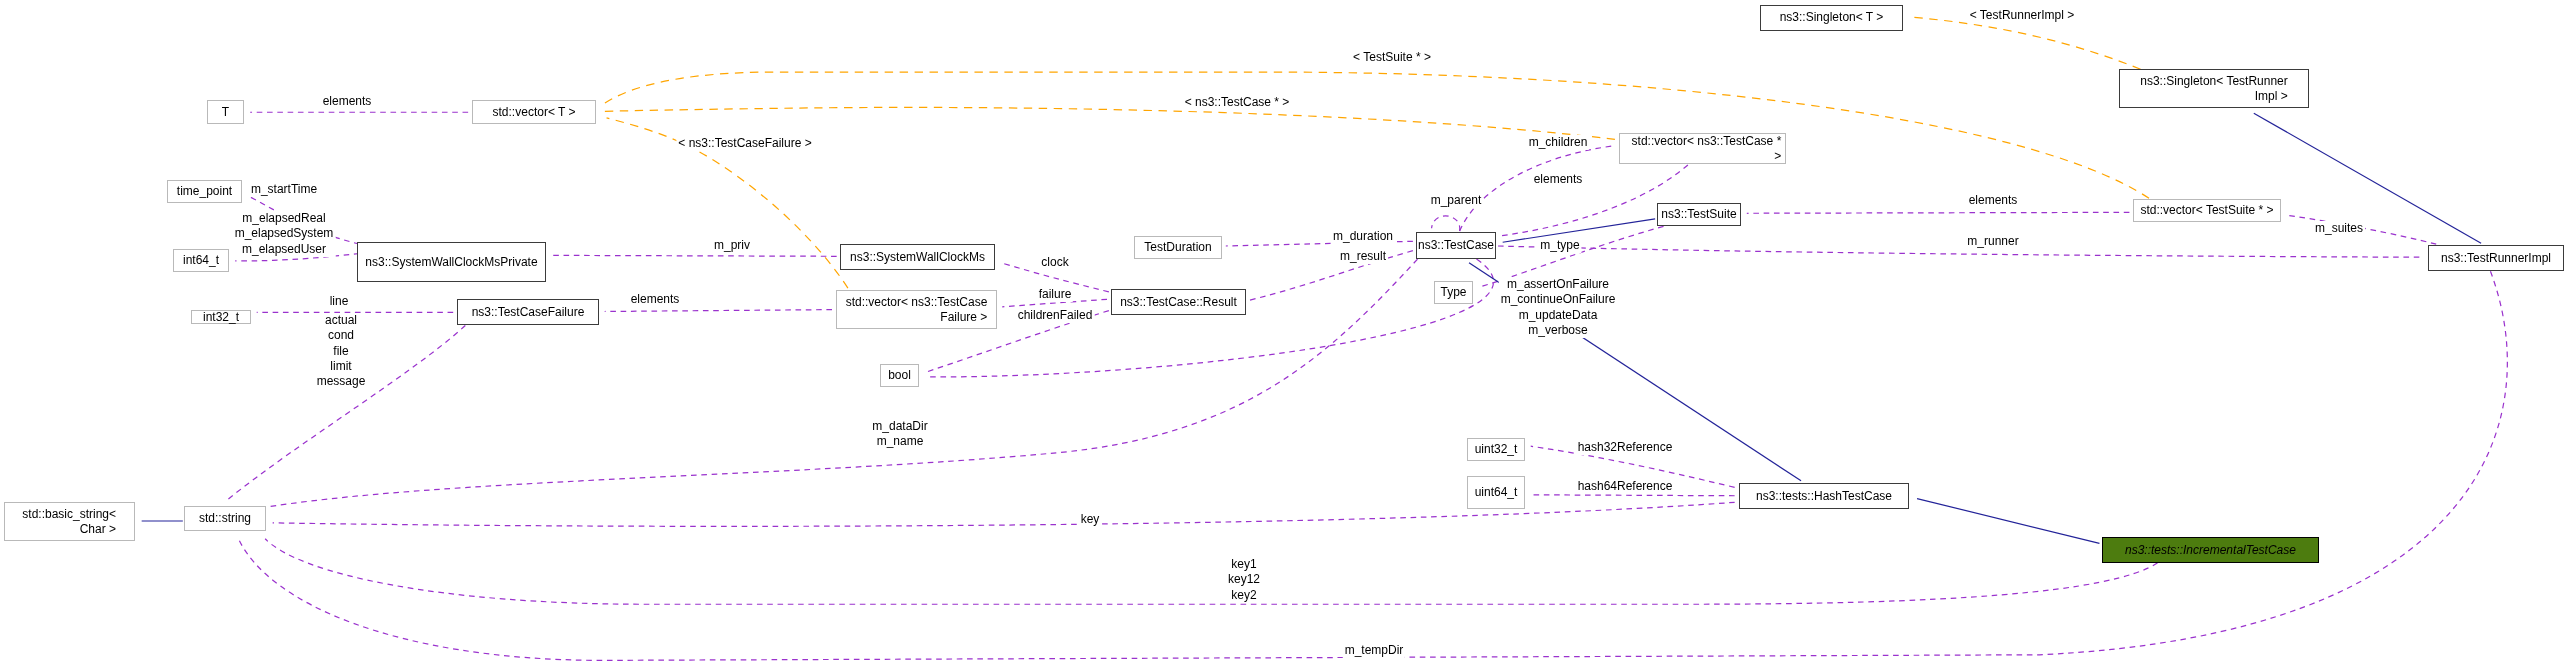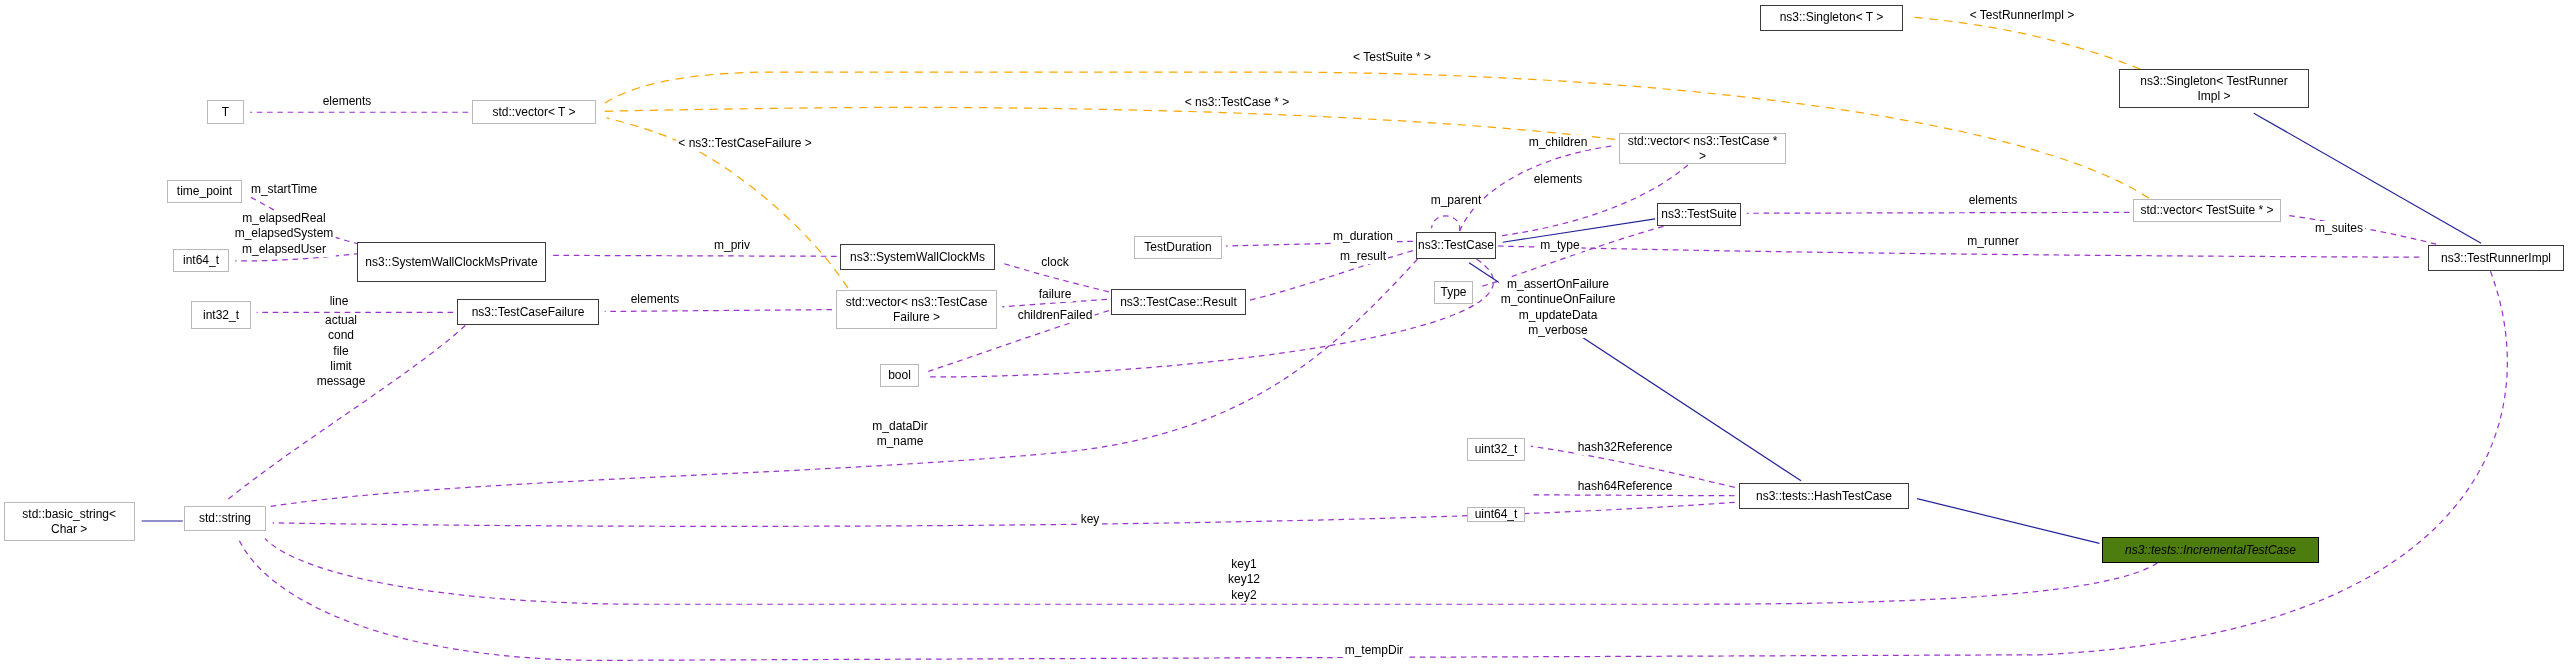--- a/index.html
+++ b/index.html
@@ -9,21 +9,21 @@
   }
   svg.edges { position:absolute; left:0; top:0; width:2576px; height:666px; }
   svg.edges path { fill:none; stroke-width:1.3px; }
   .ep { stroke:#9a32cd; stroke-dasharray:6,5; }
   .eo { stroke:#ffa500; stroke-dasharray:9,7; }
   .en { stroke:#232399; }
   .node {
     position:absolute; box-sizing:border-box; background:#ffffff;
     border:0.9px solid #b9b9b9; font-size:12px; line-height:1.25;
     display:flex; align-items:center; justify-content:center;
-    text-align:center; white-space:pre-line; padding:0 3.7px; z-index:2;
+    text-align:right; white-space:pre-line; padding:0 3.7px; z-index:2;
   }
   .node.linked { border:1.9px solid #3b3b3b; }
   .node.current { background:#4d7c0f; border:1.9px solid #000000;font-style:italic; }
   .elabel {
     position:absolute; font-size:12px; line-height:1.28; text-align:center;
     transform:translateX(-50%); background:#ffffff; padding:0 1.9px;
     white-space:pre-line; z-index:1;
   }
 </style>
 </head>
@@ -85,35 +85,35 @@
 
   <div class="node linked" style="left:1760px;top:4.7px;width:143px;height:26px">ns3::Singleton&lt; T &gt;</div>
   <div class="node linked" style="left:2119px;top:69px;width:190px;height:39px">ns3::Singleton&lt; TestRunner
 Impl &gt;</div>
   <div class="node" style="left:207px;top:100px;width:37px;height:24px">T</div>
   <div class="node" style="left:472px;top:100px;width:124px;height:24px">std::vector&lt; T &gt;</div>
   <div class="node" style="left:167px;top:180px;width:75px;height:23.4px">time_point</div>
   <div class="node" style="left:173px;top:249px;width:56px;height:23.4px">int64_t</div>
   <div class="node linked" style="left:357px;top:242px;width:189px;height:40px">ns3::SystemWallClockMsPrivate</div>
   <div class="node linked" style="left:840px;top:244px;width:155px;height:26px">ns3::SystemWallClockMs</div>
-  <div class="node" style="left:191px;top:301px;width:60px;height:28px">int32_t</div>
+  <div class="node" style="left:191px;top:310px;width:60px;height:14px">int32_t</div>
   <div class="node linked" style="left:457px;top:299px;width:142px;height:26px">ns3::TestCaseFailure</div>
   <div class="node" style="left:836px;top:290px;width:161px;height:39px">std::vector&lt; ns3::TestCase
 Failure &gt;</div>
   <div class="node linked" style="left:1111px;top:289px;width:135px;height:26px">ns3::TestCase::Result</div>
   <div class="node" style="left:1134px;top:236px;width:88px;height:22.5px">TestDuration</div>
   <div class="node linked" style="left:1416px;top:232px;width:80px;height:27px">ns3::TestCase</div>
   <div class="node linked" style="left:1657px;top:203px;width:84px;height:23.4px">ns3::TestSuite</div>
   <div class="node" style="left:1619px;top:133px;width:167px;height:31px">std::vector&lt; ns3::TestCase * &gt;</div>
   <div class="node" style="left:2133px;top:199px;width:148px;height:23.4px">std::vector&lt; TestSuite * &gt;</div>
   <div class="node linked" style="left:2428px;top:245px;width:136px;height:26px">ns3::TestRunnerImpl</div>
   <div class="node" style="left:1434px;top:281px;width:39px;height:22.5px">Type</div>
   <div class="node" style="left:880px;top:364px;width:39px;height:23.4px">bool</div>
   <div class="node" style="left:1467px;top:438px;width:58px;height:23.4px">uint32_t</div>
-  <div class="node" style="left:1467px;top:507px;width:58px;height:15px">uint64_t</div>
+  <div class="node" style="left:1467px;top:476px;width:58px;height:33px">uint64_t</div>
   <div class="node linked" style="left:1739px;top:483px;width:170px;height:26px">ns3::tests::HashTestCase</div>
   <div class="node current" style="left:2102px;top:537px;width:217px;height:26px">ns3::tests::IncrementalTestCase</div>
   <div class="node" style="left:3.7px;top:502px;width:131px;height:39px">std::basic_string&lt;
 Char &gt;</div>
   <div class="node" style="left:184px;top:506px;width:82px;height:25px">std::string</div>
 
   <div class="elabel" style="left:347px;top:94px">elements</div>
   <div class="elabel" style="left:1392px;top:50px">&lt; TestSuite * &gt;</div>
   <div class="elabel" style="left:1237px;top:95px">&lt; ns3::TestCase * &gt;</div>
   <div class="elabel" style="left:745px;top:136px">&lt; ns3::TestCaseFailure &gt;</div>

